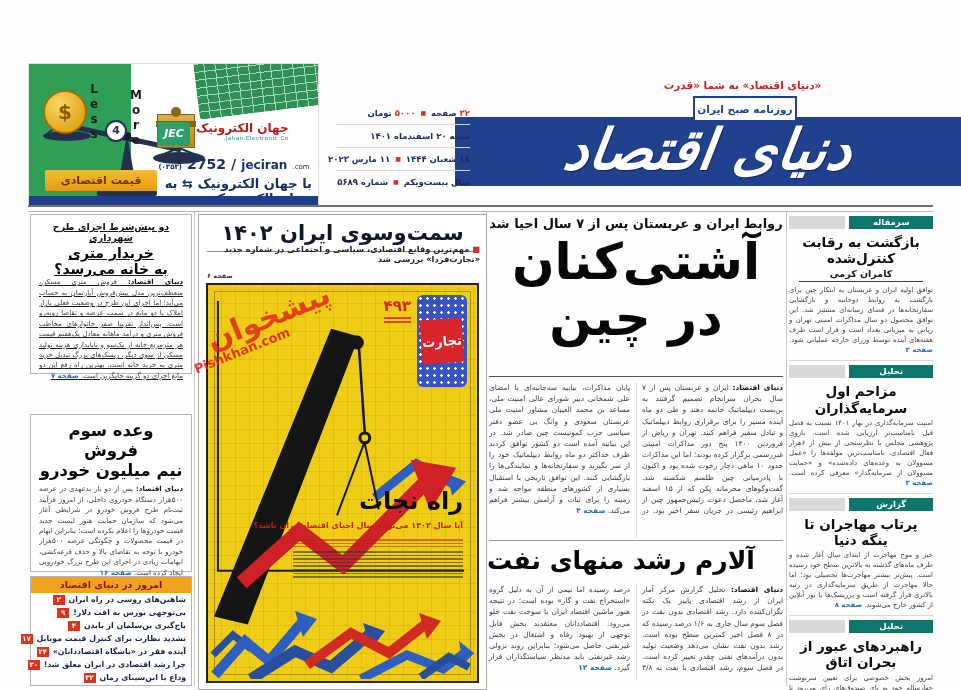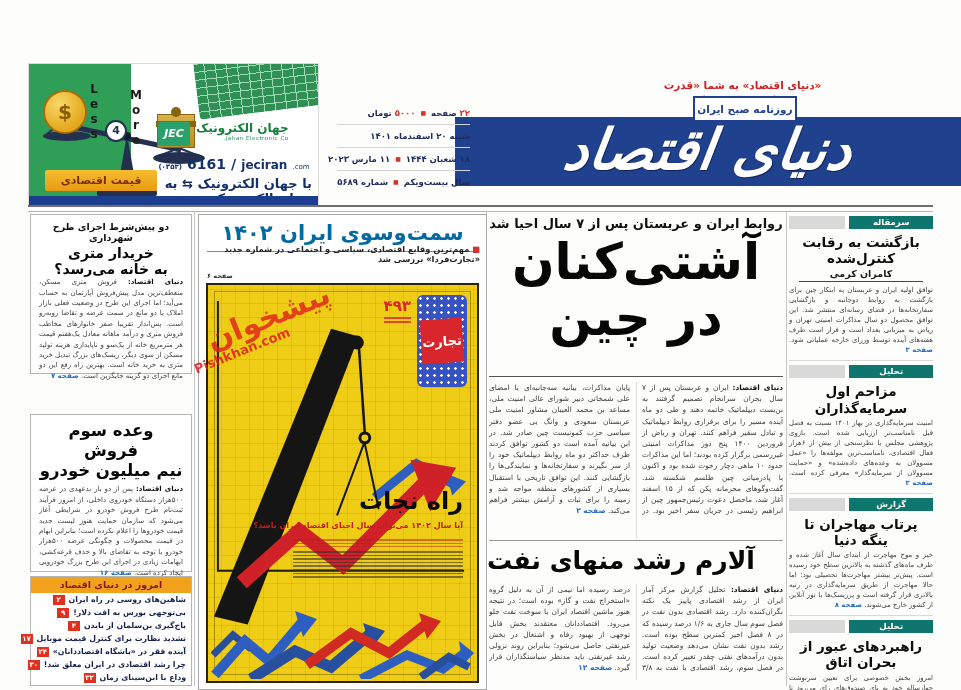--- a/index.html
+++ b/index.html
@@ -38,21 +38,21 @@
   .ribbon{position:absolute;left:16px;bottom:14px;width:112px;height:21px;background:linear-gradient(#f6bc2f,#e89a12);
     color:#7a3007;font-size:11px;font-weight:bold;text-align:center;line-height:21px;border-radius:2px;direction:rtl;}
   .pcb{position:absolute;right:-8px;top:-10px;width:130px;height:58px;background:#2f8f55;border-radius:4px;
     transform:rotate(-7deg);
     background-image:repeating-linear-gradient(0deg,transparent 0 7px,#9fd8b4 7px 8px),
                      repeating-linear-gradient(90deg,transparent 0 10px,#9fd8b4 10px 11px);}
   .jec-row{position:absolute;right:10px;top:58px;width:150px;display:flex;flex-direction:row-reverse;justify-content:flex-start;gap:6px;direction:rtl;}
   .jec-logo{width:32px;height:24px;background:#2aa06b;color:#fff;font-weight:bold;font-size:11px;
     text-align:center;line-height:24px;border-radius:2px;font-style:italic;}
   .jec-brand{text-align:right;}
-  .jec-fa{color:#15803d;font-weight:bold;font-size:12px;line-height:13px;}
+  .jec-fa{color:#b91c1c;font-weight:bold;font-size:12px;line-height:13px;}
   .jec-en{color:#1f8f5f;font-size:5.5px;letter-spacing:.5px;}
   .ad-phone{position:absolute;right:6px;top:90px;width:156px;text-align:center;direction:ltr;color:#16306b;white-space:nowrap;}
   .ad-phone .pre{font-size:7px;font-weight:bold;}
   .ad-phone .num{font-size:14px;font-weight:bold;}
   .ad-phone .site{font-size:12px;font-weight:bold;}
   .ad-phone .tld{font-size:7px;}
   .ad-tag{position:absolute;right:6px;top:112px;width:156px;font-size:13px;font-weight:bold;color:#16306b;direction:rtl;}
   .ad-strip{position:absolute;left:0;right:0;bottom:0;height:9px;background:#1d3e8f;}
   
   .vline{top:212px;bottom:4px;width:1px;background:#c6c6c6;}
@@ -75,21 +75,21 @@
     column-count:2;column-gap:12px;column-rule:1px solid #ddd;
     font-size:7.4px;line-height:11.2px;text-align:justify;color:#3d3d3d;overflow:hidden;}
   .lead-in{font-weight:bold;color:#111;}
   .mid-rule{left:489px;top:540px;width:294px;border-top:1px solid #999;}
   .oil-hl{left:474px;top:546px;width:294px;text-align:center;font-size:25px;font-weight:bold;color:#070707;}
   .oil-body{left:489px;top:584px;width:294px;height:96px;column-count:2;column-gap:12px;column-rule:1px solid #ddd;
     font-size:7.4px;line-height:11.2px;text-align:justify;color:#3d3d3d;overflow:hidden;}
   
   .poster{left:198px;top:214px;width:287px;height:474px;border:1px solid #a8a8a8;background:#fff;}
   .poster-hl{position:absolute;top:6px;left:8px;right:8px;text-align:center;font-size:21px;font-weight:bold;
-    color:#0369a1;border-bottom:1px solid #888;padding-bottom:6px;}
+    color:#0f172a;border-bottom:1px solid #888;padding-bottom:6px;}
   .poster-sub{position:absolute;top:29px;left:6px;right:6px;text-align:right;font-size:8.3px;font-weight:bold;color:#222;}
   .poster-page{position:absolute;top:57px;left:8px;font-size:6.5px;font-weight:bold;color:#333;direction:rtl;}
   .mag{position:absolute;left:7px;right:7px;top:68px;bottom:6px;background:#efcd17;border:2px solid #2b2416;overflow:hidden;
     background-image:repeating-linear-gradient(0deg,transparent 0 13px,#00000012 13px 14px),
                      repeating-linear-gradient(90deg,transparent 0 13px,#00000012 13px 14px);}
   .mag-inner{position:absolute;inset:6px;border:1px solid rgba(90,70,0,.45);pointer-events:none;}
   .mag-logo{position:absolute;right:10px;top:10px;width:50px;height:92px;border-radius:6px;
     background:radial-gradient(#ffffff 1.1px,transparent 1.5px) 0 0/7px 7px #3653c1;}
   .mag-logo-red{position:absolute;left:4px;right:4px;top:24px;bottom:24px;background:#d8262c;
     color:#fff;font-weight:bold;font-size:13px;display:flex;align-items:center;justify-content:center;
@@ -103,21 +103,21 @@
   .stripes-blk{position:absolute;right:14px;top:264px;width:170px;height:30px;z-index:3;
     background:repeating-linear-gradient(180deg,transparent 0 2px,#33333399 2px 3.6px);}
   .mag-svg{position:absolute;inset:0;z-index:1;}
   .arrows-svg{position:absolute;left:3px;right:3px;bottom:2px;height:84px;z-index:2;}
   .wm-fa{position:absolute;left:4px;top:84px;z-index:6;color:#e11d1d;opacity:.8;font-size:30px;font-weight:bold;
     transform:rotate(-22deg);}
   .wm-en{position:absolute;left:-8px;top:128px;z-index:6;color:#e11d1d;opacity:.85;font-size:13px;font-weight:bold;
     transform:rotate(-22deg);direction:ltr;}
   
   .lbox{left:30px;width:162px;border:1px solid #b5b5b5;background:#fff;padding:6px 8px;box-sizing:border-box;}
-  .a1{top:214px;height:160px;}
+  .a1{top:214px;height:160px;text-decoration:underline;}
   .a2{top:414px;height:158px;}
   .l-kicker{text-align:center;font-size:9.5px;font-weight:bold;color:#111;margin-bottom:2px;}
   .l-hl1{text-align:center;font-size:14px;line-height:1.15;font-weight:bold;color:#070707;}
   .l-hl2{text-align:center;font-size:16.5px;line-height:1.2;font-weight:bold;color:#070707;margin-bottom:4px;}
   .l-body{font-size:7px;line-height:10.4px;text-align:justify;color:#3d3d3d;overflow:hidden;}
   .a1 .l-body{max-height:116px;}
   .a2 .l-body{max-height:106px;}
   .index{left:30px;top:576px;width:162px;height:110px;border:1px solid #b5b5b5;background:#fff;box-sizing:border-box;}
   .idx-head{height:16px;background:#f1a21c;color:#8c1513;font-size:9.5px;font-weight:bold;text-align:center;line-height:16px;}
   .idx-row{display:flex;flex-direction:row-reverse;justify-content:flex-end;align-items:center;height:13px;padding:0 5px;gap:4px;}
@@ -179,21 +179,21 @@
     <div class="ribbon">قیمت اقتصادی</div>
     <div class="jec-row">
       <div class="jec-logo">JEC</div>
       <div class="jec-brand">
         <div class="jec-fa">جهان الکترونیک</div>
         <div class="jec-en">Jahan Electronic Co.</div>
       </div>
     </div>
     <div class="ad-phone">
       <span class="pre">(۰۳۵۳)</span>
-      <span class="num">6161</span>
+      <span class="num">2752</span>
       <span class="num">/</span>
       <span class="site">jeciran</span>
       <span class="tld">.com</span>
     </div>
     <div class="ad-tag">با جهان الکترونیک ⇆ به جهان الکترونیک</div>
     <div class="ad-strip"></div>
   </div>
 
   <div class="abs top-rule"></div>
   <div class="abs vline" style="left:194px"></div>

